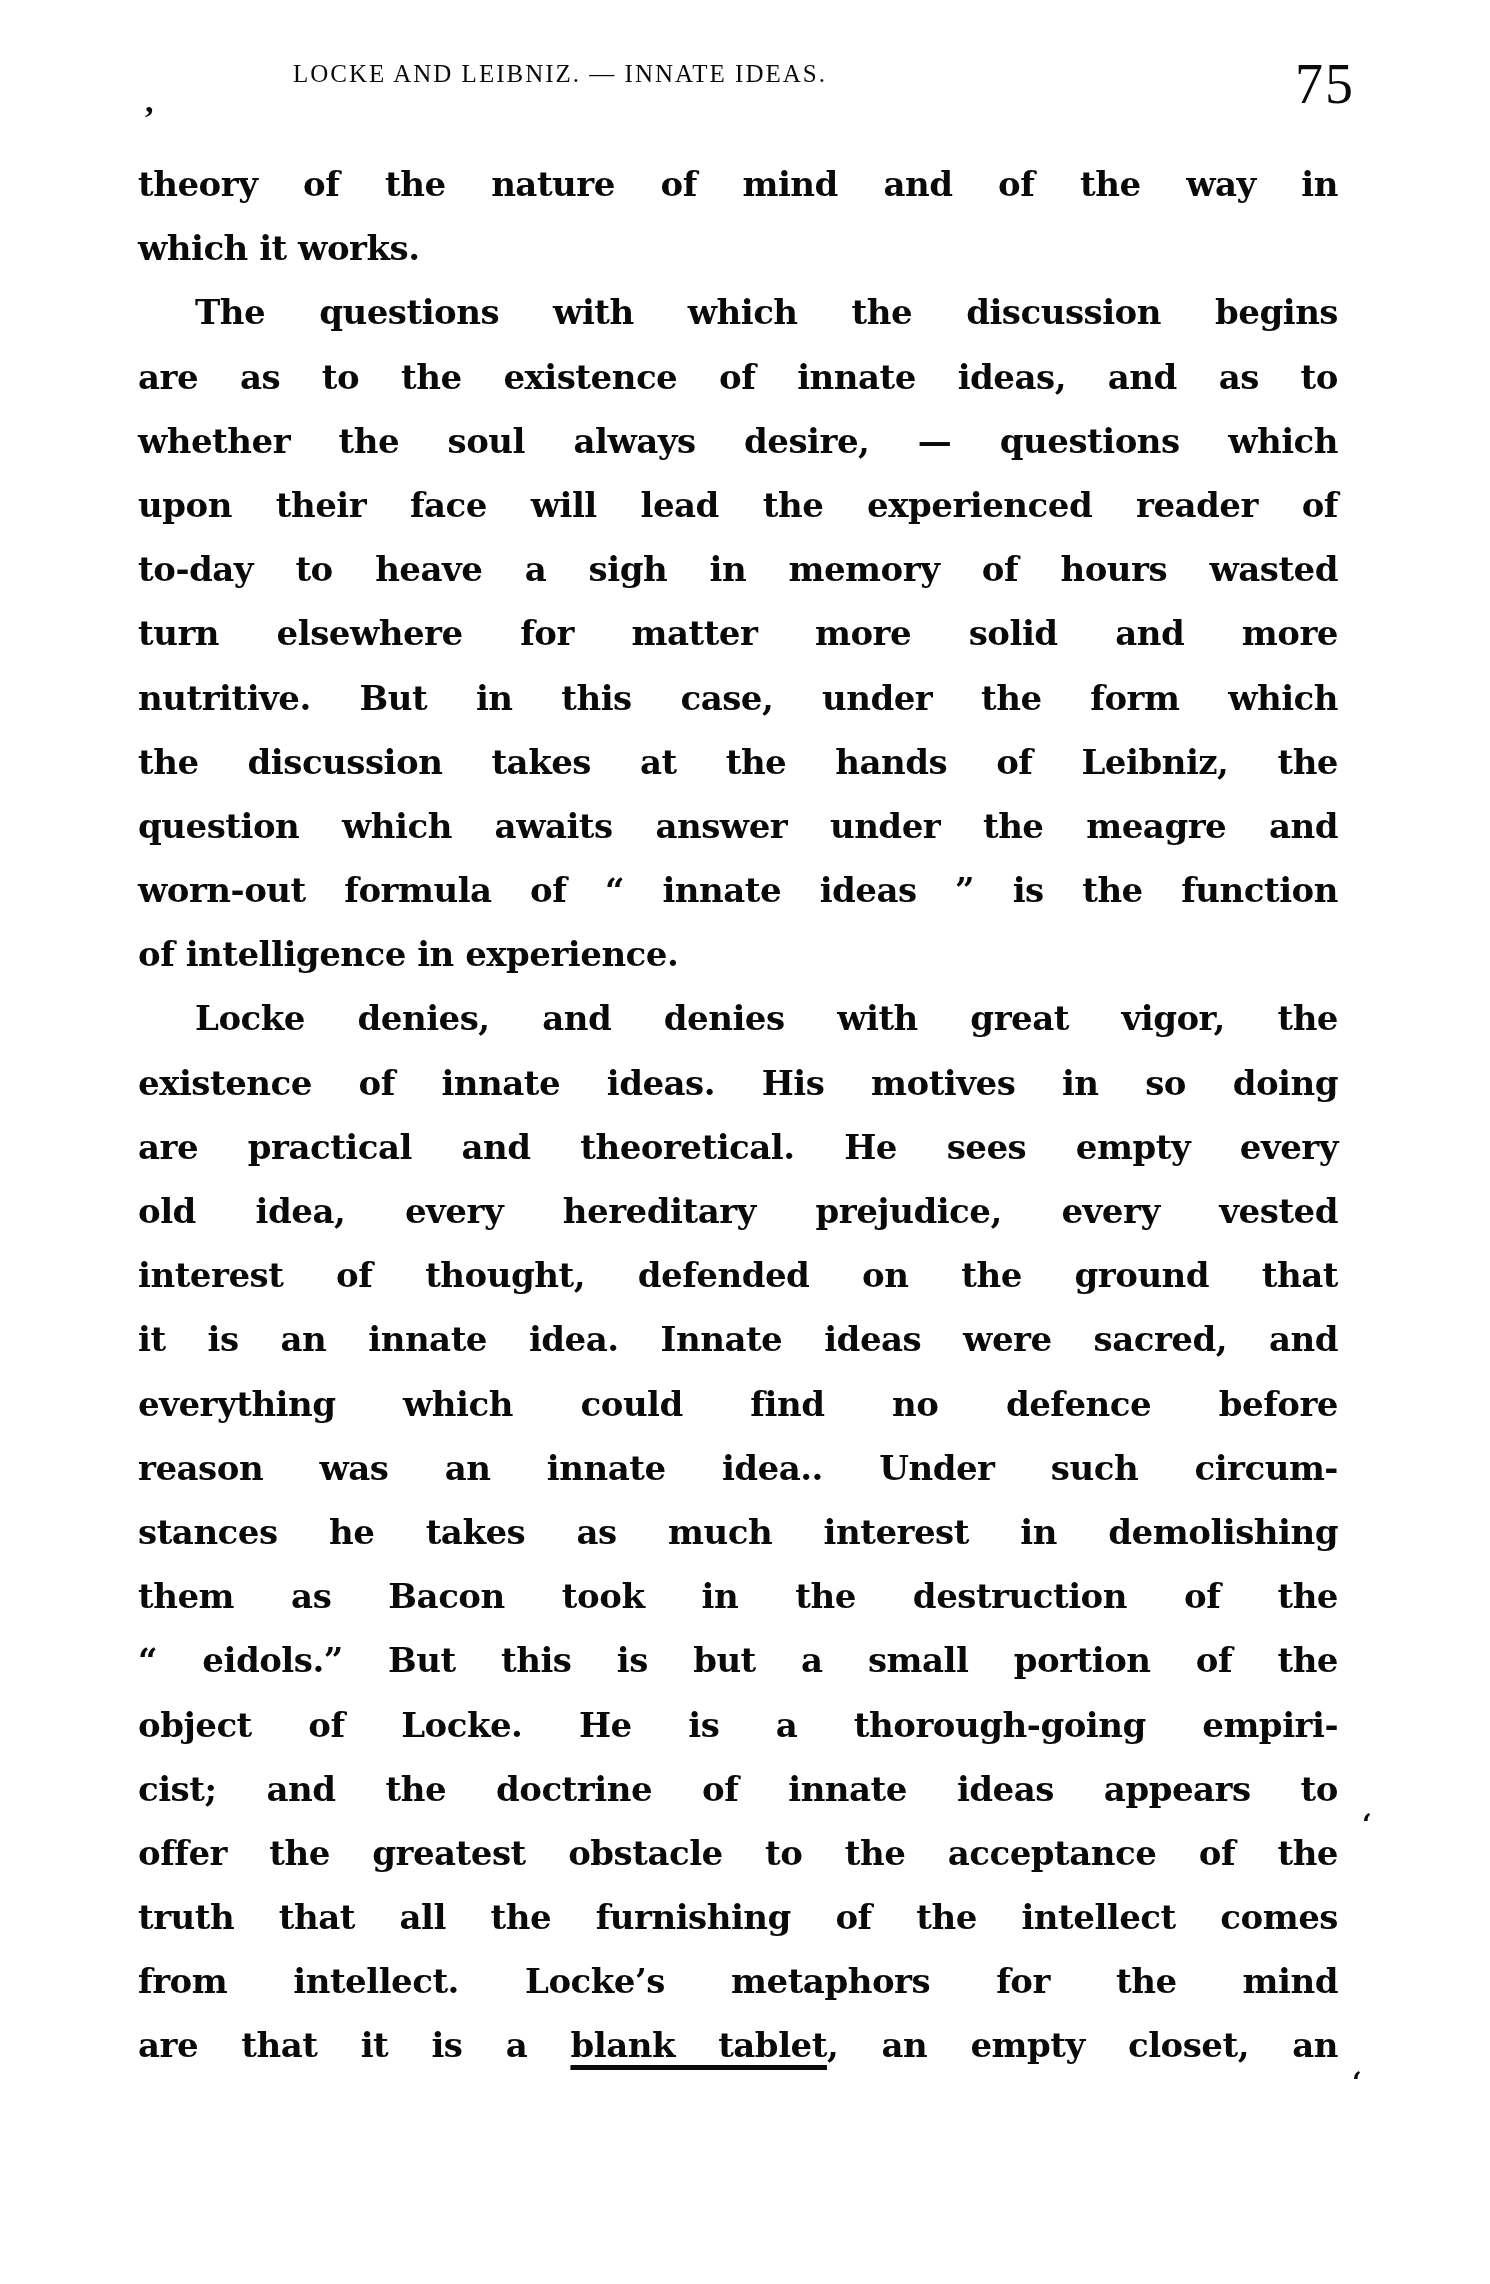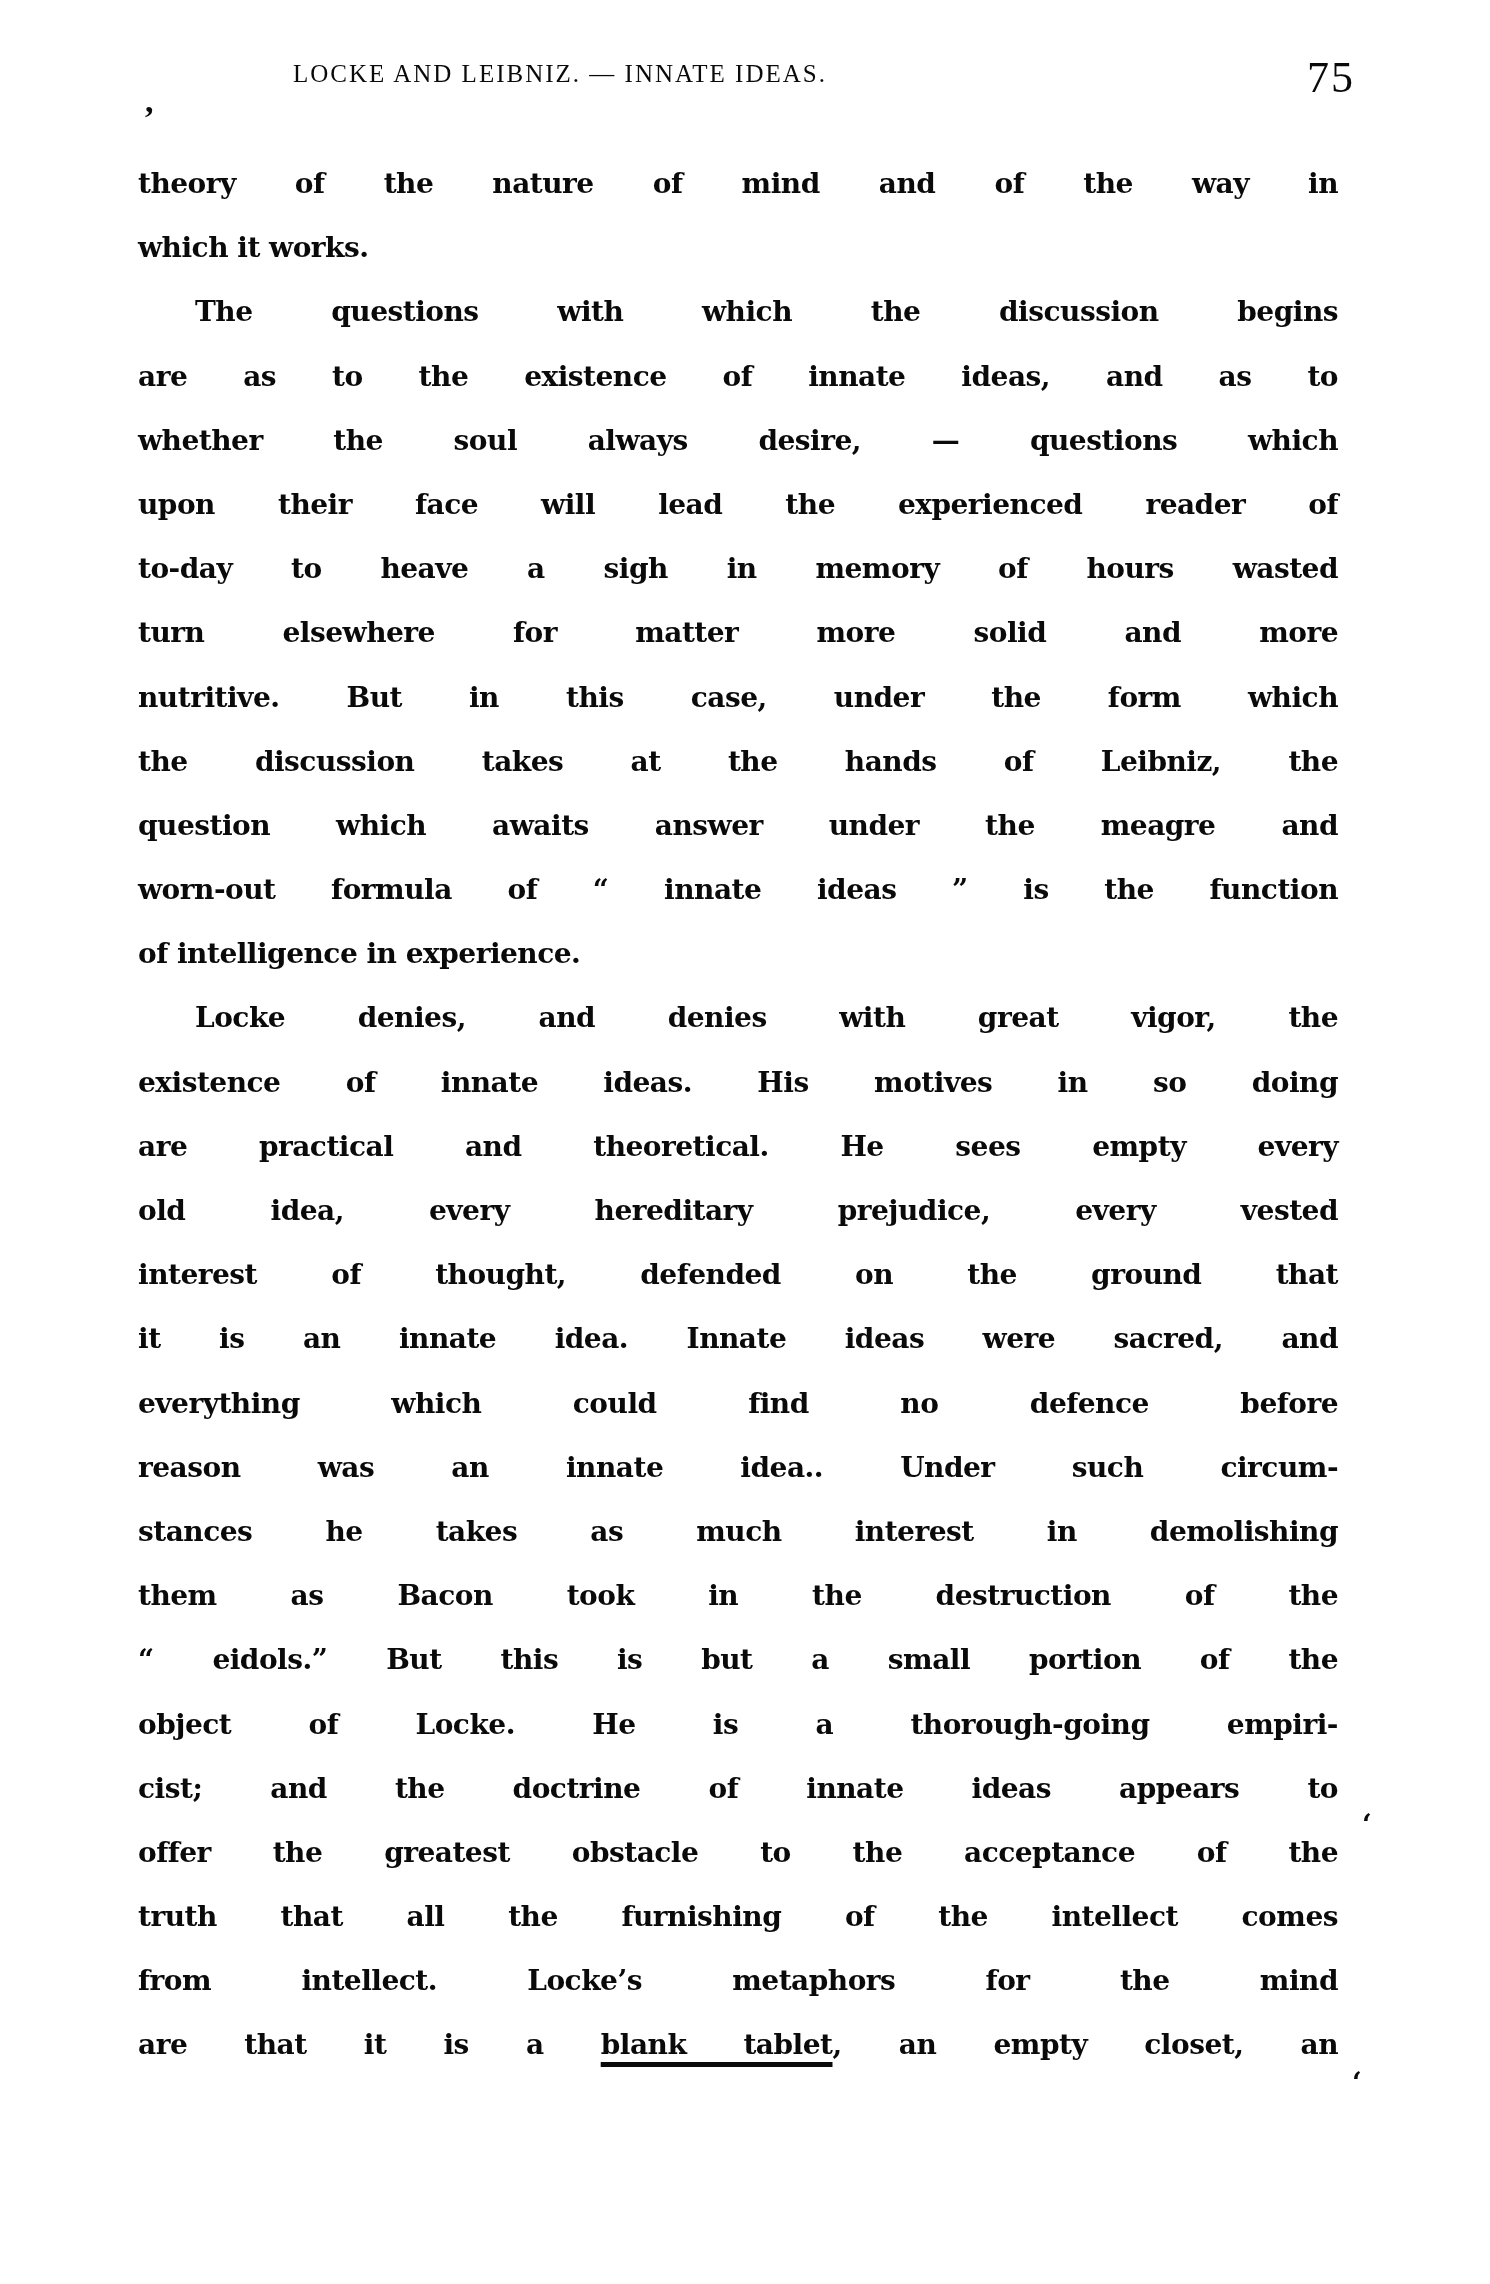--- a/index.html
+++ b/index.html
@@ -42,30 +42,30 @@
       position: absolute;
       left: 158px;
       top: 10px;
       font-size: 25px;
       white-space: nowrap;
     }
     .page-number {
       position: absolute;
       right: 0;
       top: 2px;
-      font-size: 44px;
+      font-size: 56px;
     }
     .body-text {
       position: absolute;
       left: 138px;
       top: 152px;
       width: 1200px;
       font-family: "DejaVu Serif", serif;
       font-weight: bold;
-      font-size: 28px;
+      font-size: 34px;
       line-height: 64.2px;
       letter-spacing: -0.5px;
     }
     .line {
       display: block;
       text-align: justify;
       text-align-last: justify;
       white-space: nowrap;
       height: 64.2px;
       overflow: visible;

